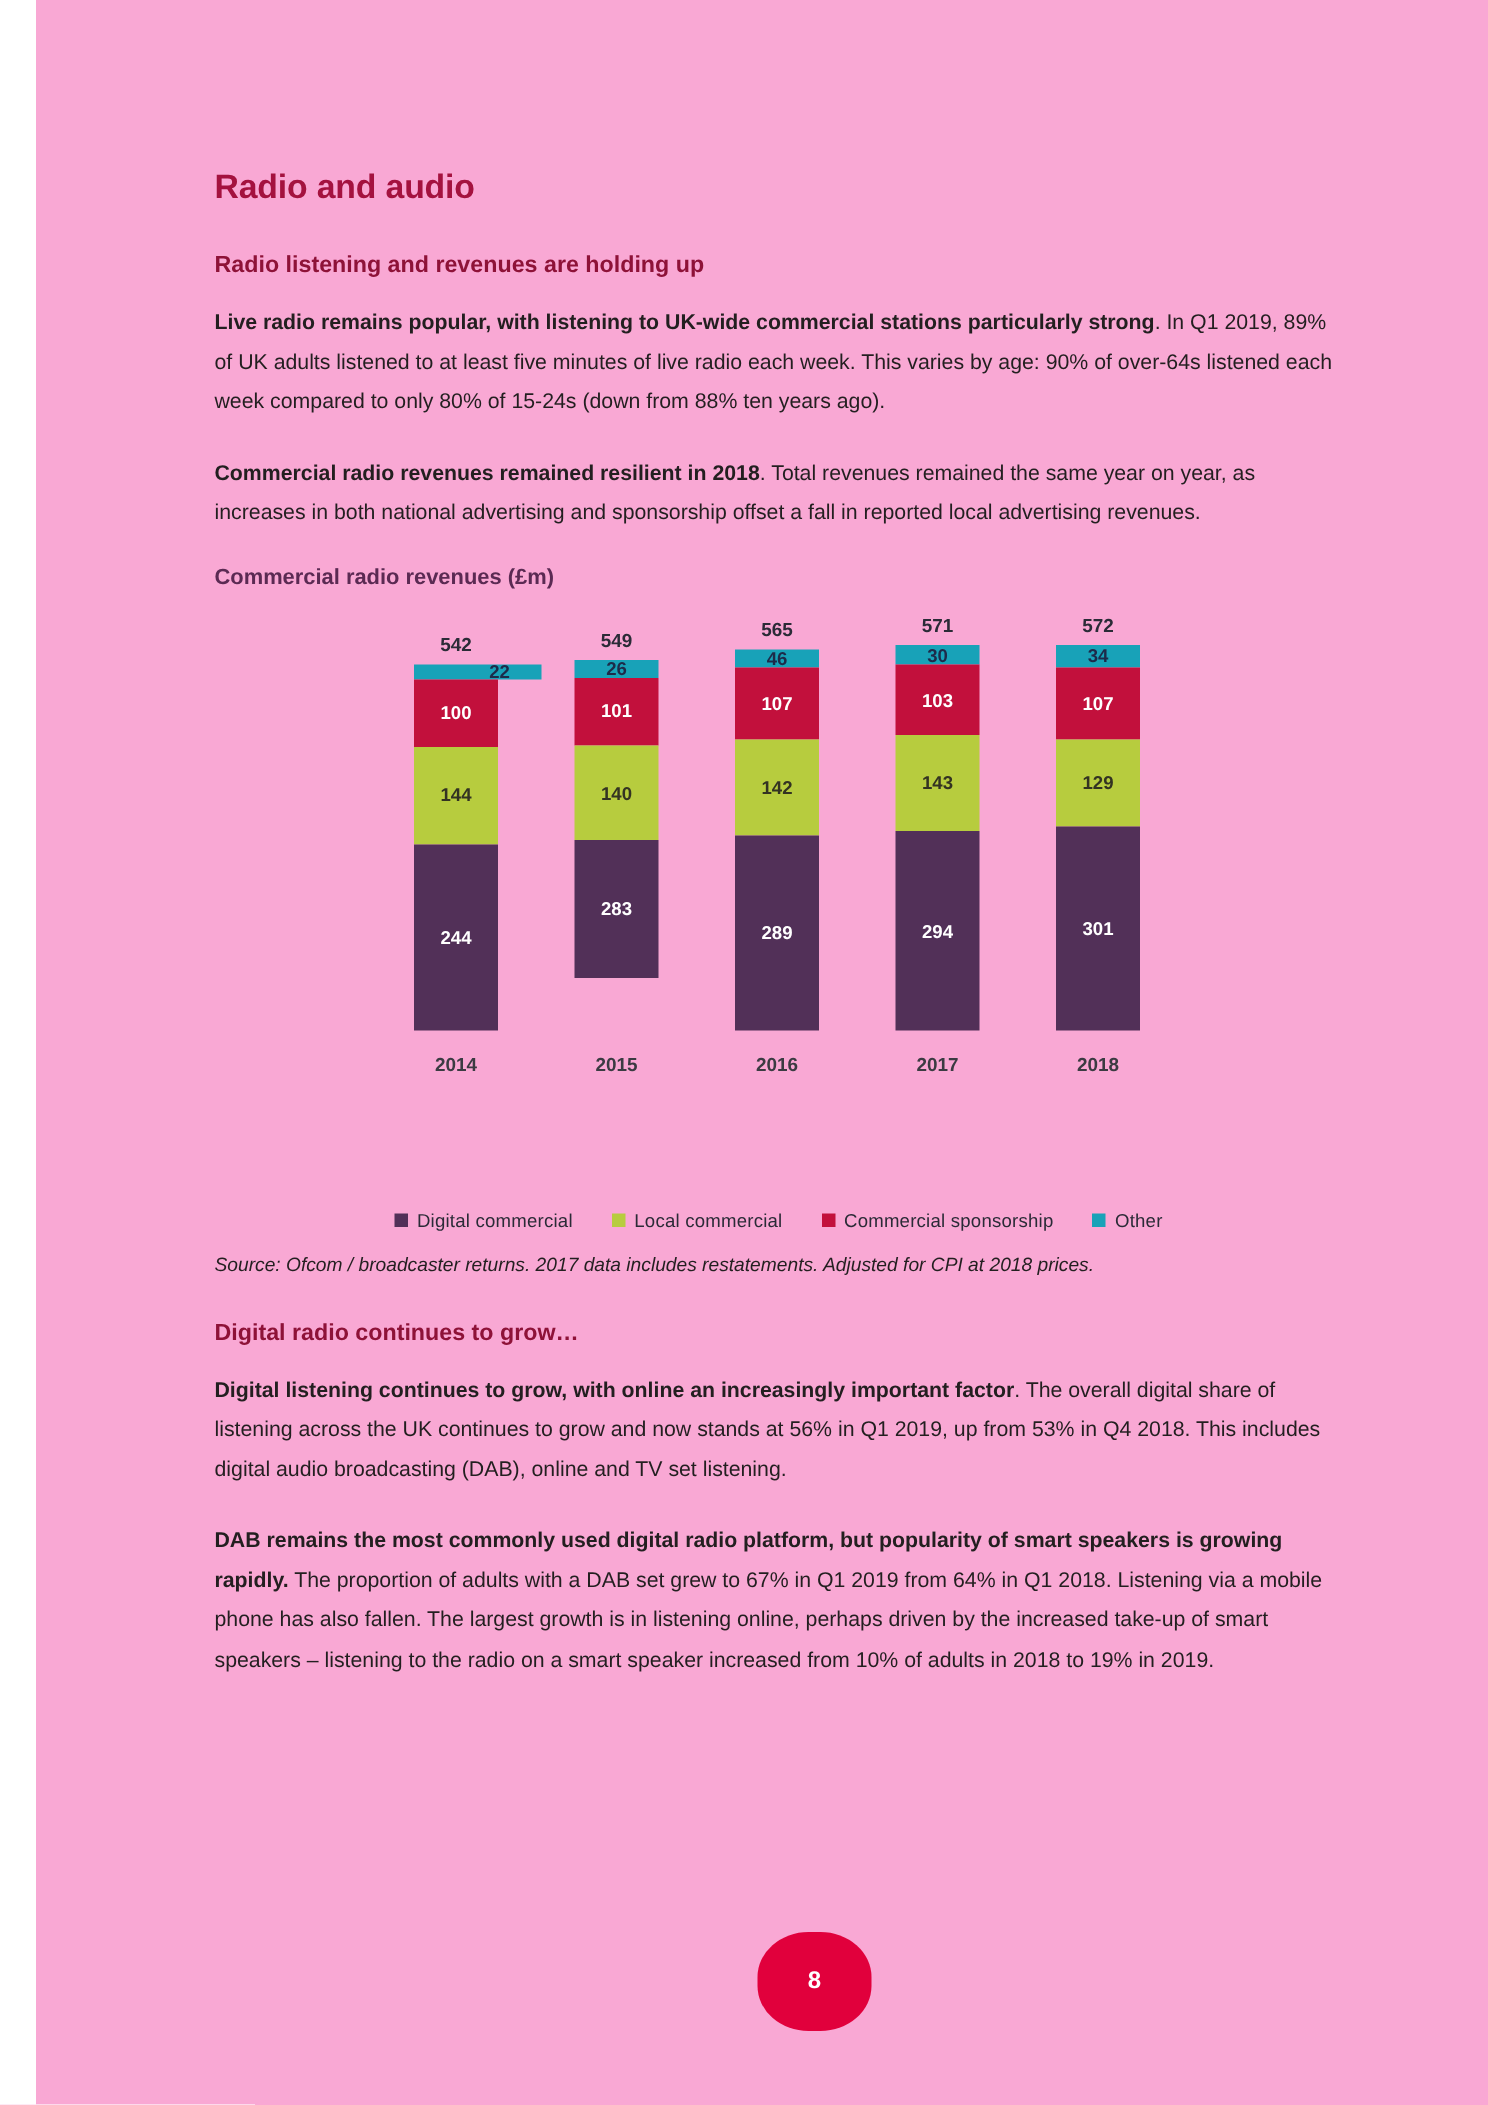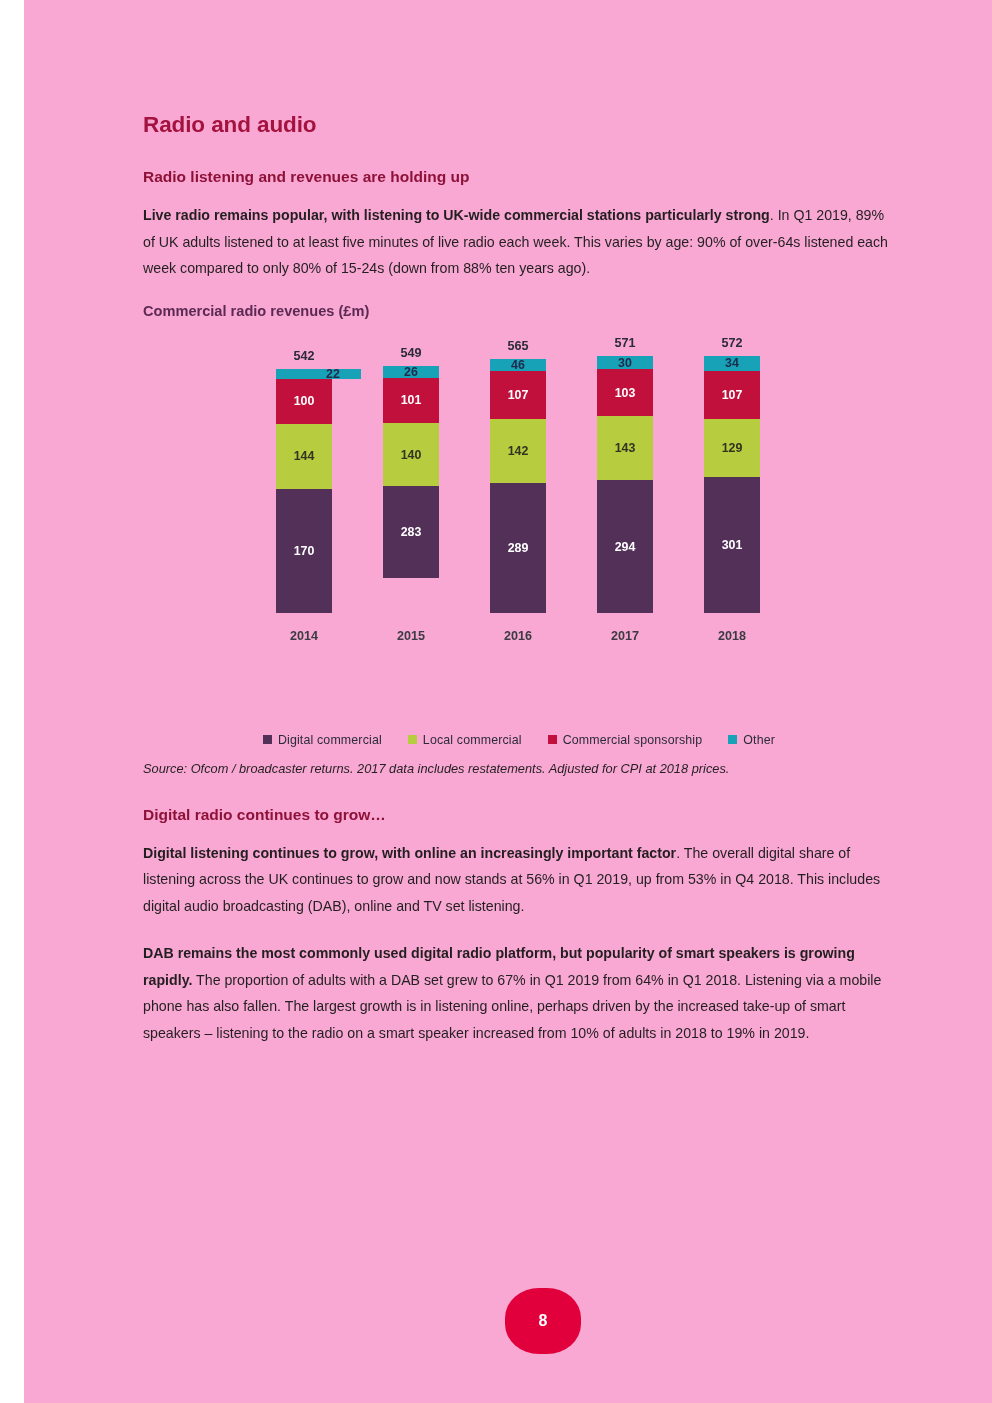--- a/index.html
+++ b/index.html
@@ -167,31 +167,32 @@
 
 <div class="page">
   <div class="content">
 
     <h1 class="section-title">Radio and audio</h1>
 
     <h2 class="sub-head">Radio listening and revenues are holding up</h2>
 
     <p class="body-text"><b>Live radio remains popular, with listening to UK-wide commercial stations particularly strong</b><span>. In Q1 2019, 89% of UK adults listened to at least five minutes of live radio each week. This varies by age: 90% of over-64s listened each week compared to only 80% of 15-24s (down from 88% ten years ago).</span></p>
 
+    <p class="body-text"><b>Commercial radio revenues remained resilient in 2018</b><span>. Total revenues remained the same year on year, as increases in both national advertising and sponsorship offset a fall in reported local advertising revenues.</span></p>
 
     <h3 class="chart-title">Commercial radio revenues (£m)</h3>
 
     <div class="chart">
       <div class="plot" id="plot-area">
           <div class="bar-group" style="left: 133px;">
             <div class="bar-stack" style="height: 244.469px;">
               <div class="seg s-other" style="height: 9.92308px; padding-left: 29px;">22</div>
               <div class="seg s-sponsor" style="height: 45.1049px;">100</div>
               <div class="seg s-local" style="height: 64.951px;">144</div>
-              <div class="seg s-national" style="height: 124.49px;">170</div>
+              <div class="seg s-national" style="height: 124.49px;">244</div>
             </div>
             <div class="bar-total" style="bottom: 250.469px;">542</div>
           </div>
           <div class="cat-label" style="left: 133px;">2014</div>
           <div class="bar-group" style="left: 240px;">
             <div class="bar-stack" style="height: 247.626px;">
               <div class="seg s-other" style="height: 11.7273px;">26</div>
               <div class="seg s-sponsor" style="height: 45.5559px;">101</div>
               <div class="seg s-local" style="height: 63.1469px;">140</div>
               <div class="seg s-national" style="height: 92px;">283</div>

